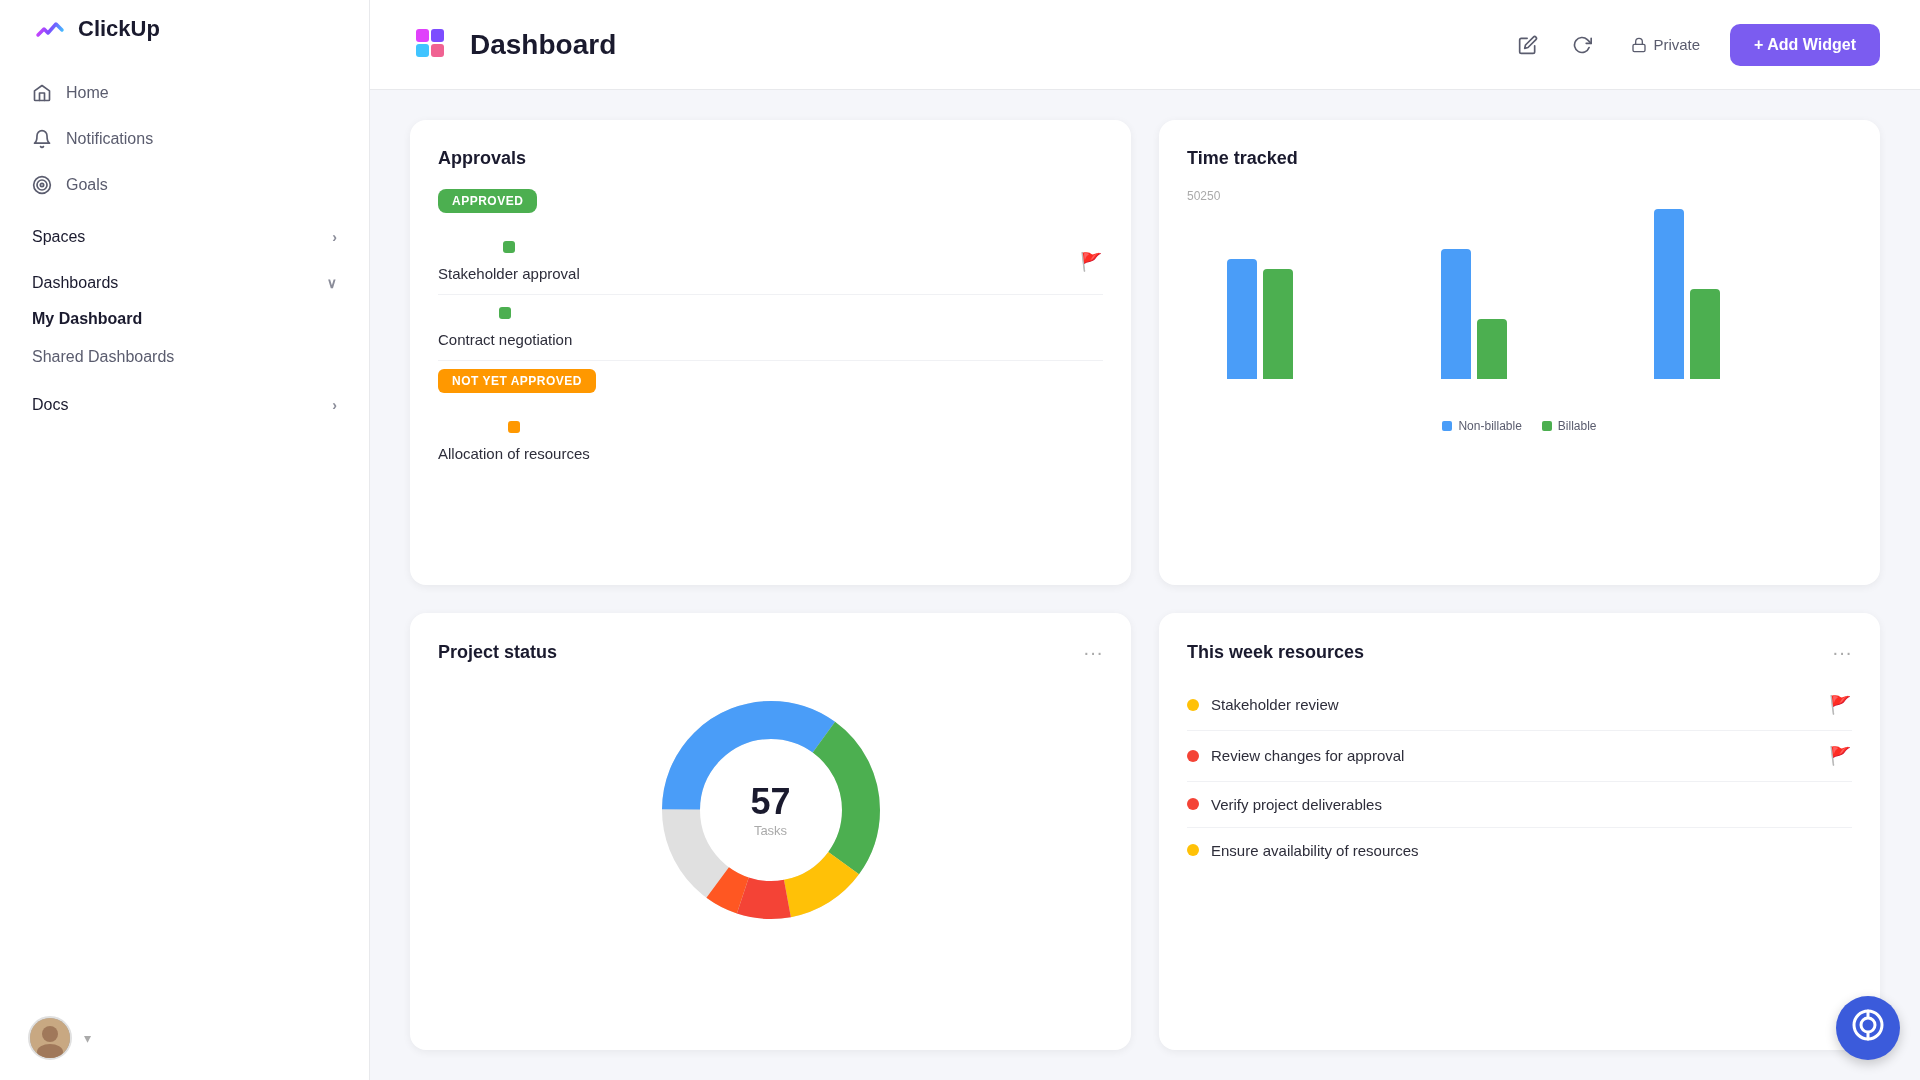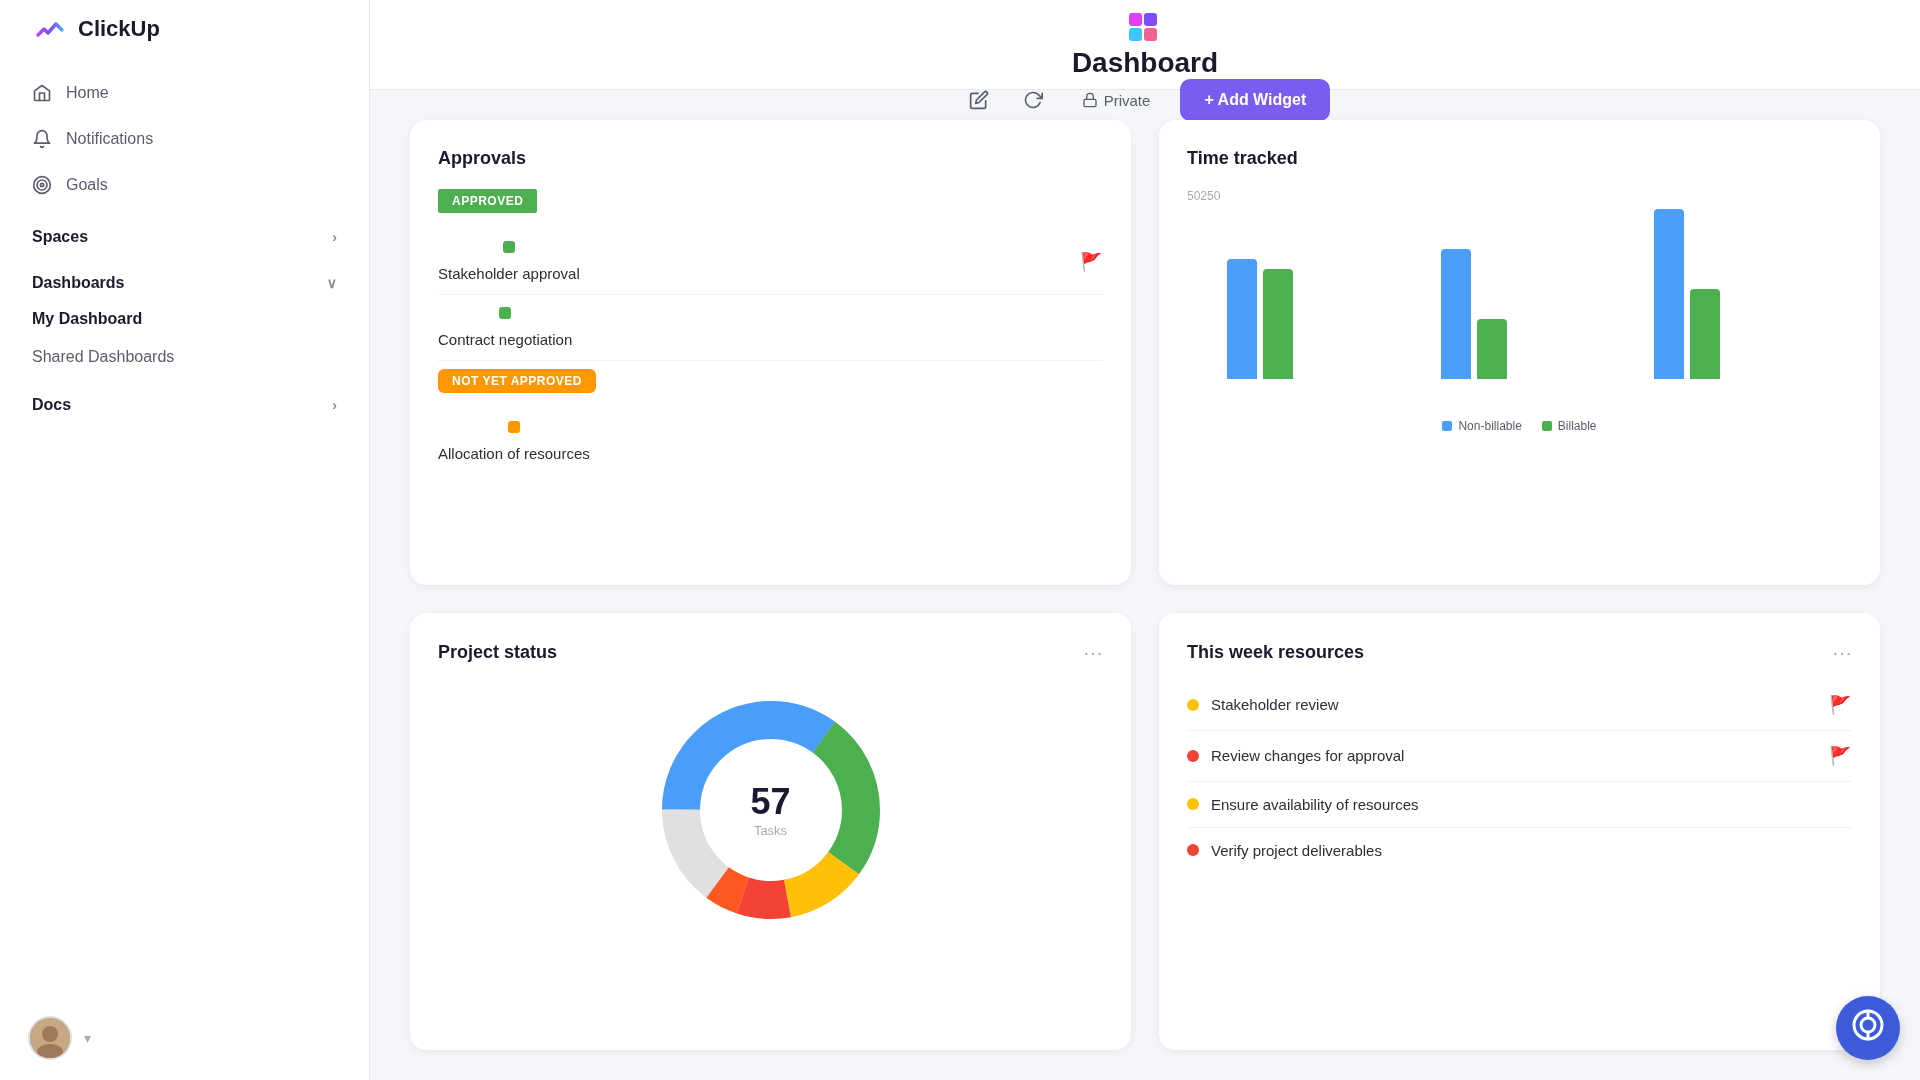--- a/index.html
+++ b/index.html
@@ -7,52 +7,52 @@
 
     
     .sidebar { width: 370px; background: #fff; border-right: 1px solid #e8e9ec; display: flex; flex-direction: column; padding: 0; flex-shrink: 0; }
     .sidebar-logo { padding: 11px 32px; display: flex; align-items: center; gap: 10px; }
     .logo-icon { width: 36px; height: 36px; }
     .logo-text { font-size: 22px; font-weight: 700; color: #1a1a2e; }
     .sidebar-nav { padding: 12px 0; }
     .nav-item { display: flex; align-items: center; gap: 14px; padding: 13px 32px; cursor: pointer; color: #5a5c6e; font-size: 16px; font-weight: 500; transition: background 0.15s; }
     .nav-item .nav-icon { width: 20px; height: 20px; display: flex; align-items: center; justify-content: center; }
     .nav-section { padding: 20px 32px 8px; color: #8a8c99; font-size: 15px; font-weight: 600; display: flex; align-items: center; justify-content: space-between; cursor: pointer; }
-    .nav-section-label { color: #1a1a2e; font-size: 16px; font-weight: 700; }
+    .nav-section-label { color: #1a1a2e; font-size: 16px; font-weight: 400; }
     .nav-subsection { padding: 10px 32px; cursor: pointer; color: #5a5c6e; font-size: 16px; font-weight: 500; }
     .nav-subsection.active { color: #1a1a2e; font-weight: 700; }
     .chevron { color: #8a8c99; font-size: 14px; }
 
     
     .sidebar-bottom { margin-top: auto; padding: 20px 28px; display: flex; align-items: center; gap: 12px; }
     .avatar-wrap { width: 44px; height: 44px; border-radius: 50%; overflow: hidden; background: #ddd; display: flex; align-items: center; justify-content: center; border: 2px solid #e0e0e0; }
     .avatar-img { width: 44px; height: 44px; border-radius: 50%; background: linear-gradient(135deg, #b0b8c1, #8a929a); display: flex; align-items: center; justify-content: center; font-size: 18px; color: #fff; font-weight: 700; }
     .avatar-chevron { color: #aaa; font-size: 14px; cursor: pointer; }
 
     
     .main { flex: 1; display: flex; flex-direction: column; overflow: hidden; }
 
     
-    .topbar { background: #fff; border-bottom: 1px solid #e8e9ec; padding: 11px 40px; height: 90px; display: flex; align-items: center; flex-shrink: 0; flex-direction: column; }
+    .topbar { background: #fff; border-bottom: 1px solid #e8e9ec; padding: 11px 40px; height: 90px; display: flex; align-items: center; gap: 16px; flex-shrink: 0; }
     .topbar-icon { width: 44px; height: 44px; display: flex; align-items: center; justify-content: center; }
     .topbar-title { font-size: 28px; font-weight: 700; color: #1a1a2e; flex: 1; }
     .topbar-actions { display: flex; align-items: center; gap: 16px; }
     .icon-btn { width: 38px; height: 38px; border-radius: 8px; background: none; border: none; cursor: pointer; display: flex; align-items: center; justify-content: center; color: #5a5c6e; font-size: 18px; }
     .private-badge { display: flex; align-items: center; gap: 6px; background: none; border: none; cursor: pointer; color: #5a5c6e; font-size: 15px; font-weight: 500; padding: 8px 14px; border-radius: 8px; }
     .add-widget-btn { background: #7b5cf0; color: #fff; border: none; border-radius: 10px; padding: 12px 24px; font-size: 16px; font-weight: 600; cursor: pointer; display: flex; align-items: center; gap: 8px; }
 
     
     .content { flex: 1; padding: 30px 40px; overflow-y: auto; display: grid; grid-template-columns: 1fr 1fr; gap: 28px; }
 
     
     .card { background: #fff; border-radius: 16px; padding: 28px; box-shadow: 0 2px 8px rgba(0,0,0,0.06); }
 
     
     .card-title { font-size: 18px; font-weight: 700; color: #1a1a2e; margin-bottom: 20px; }
-    .badge-approved { background: #4caf50; color: #fff; border-radius: 2px; padding: 5px 14px; font-size: 12px; font-weight: 700; letter-spacing: 0.5px; display: inline-block; margin-bottom: 16px; }
+    .badge-approved { background: #4caf50; color: #fff; border-radius: 8px; padding: 5px 14px; font-size: 12px; font-weight: 700; letter-spacing: 0.5px; display: inline-block; margin-bottom: 16px; }
     .badge-not-approved { background: #ff9800; color: #fff; border-radius: 6px; padding: 5px 14px; font-size: 12px; font-weight: 700; letter-spacing: 0.5px; display: inline-block; margin-bottom: 16px; margin-top: 8px; }
     .approval-item { display: flex; align-items: center; justify-content: space-between; padding: 12px 0; border-bottom: 1px solid #f0f1f4; }
     .approval-item:last-child { border-bottom: none; }
     .approval-left { display: flex; align-items: center; gap: 12px; flex-direction: column; }
     .dot-green { width: 12px; height: 12px; border-radius: 3px; background: #4caf50; flex-shrink: 0; }
     .dot-orange { width: 12px; height: 12px; border-radius: 3px; background: #ff9800; flex-shrink: 0; }
     .approval-text { font-size: 15px; color: #2d2d3a; font-weight: 500; }
     .flag-icon { font-size: 18px; }
 
     
@@ -321,28 +321,28 @@
       </div>
       <div class="priority-item">
         <div class="priority-left">
           <div class="dot-red"></div>
           <span class="priority-text">Review changes for approval</span>
         </div>
         <span class="flag-red">🚩</span>
       </div>
       <div class="priority-item">
         <div class="priority-left">
+          <div class="dot-red"></div>
+          <span class="priority-text">Verify project deliverables</span>
+        </div>
+      </div>
+      <div class="priority-item">
+        <div class="priority-left">
           <div class="dot-yellow"></div>
           <span class="priority-text">Ensure availability of resources</span>
-        </div>
-      </div>
-      <div class="priority-item">
-        <div class="priority-left">
-          <div class="dot-red"></div>
-          <span class="priority-text">Verify project deliverables</span>
         </div>
       </div>
     </div>
 
   </div>
 </div>
 
 <div class="watermark">
   <span class="watermark-icon">
     <svg width="34" height="34" viewBox="0 0 34 34" fill="none">

